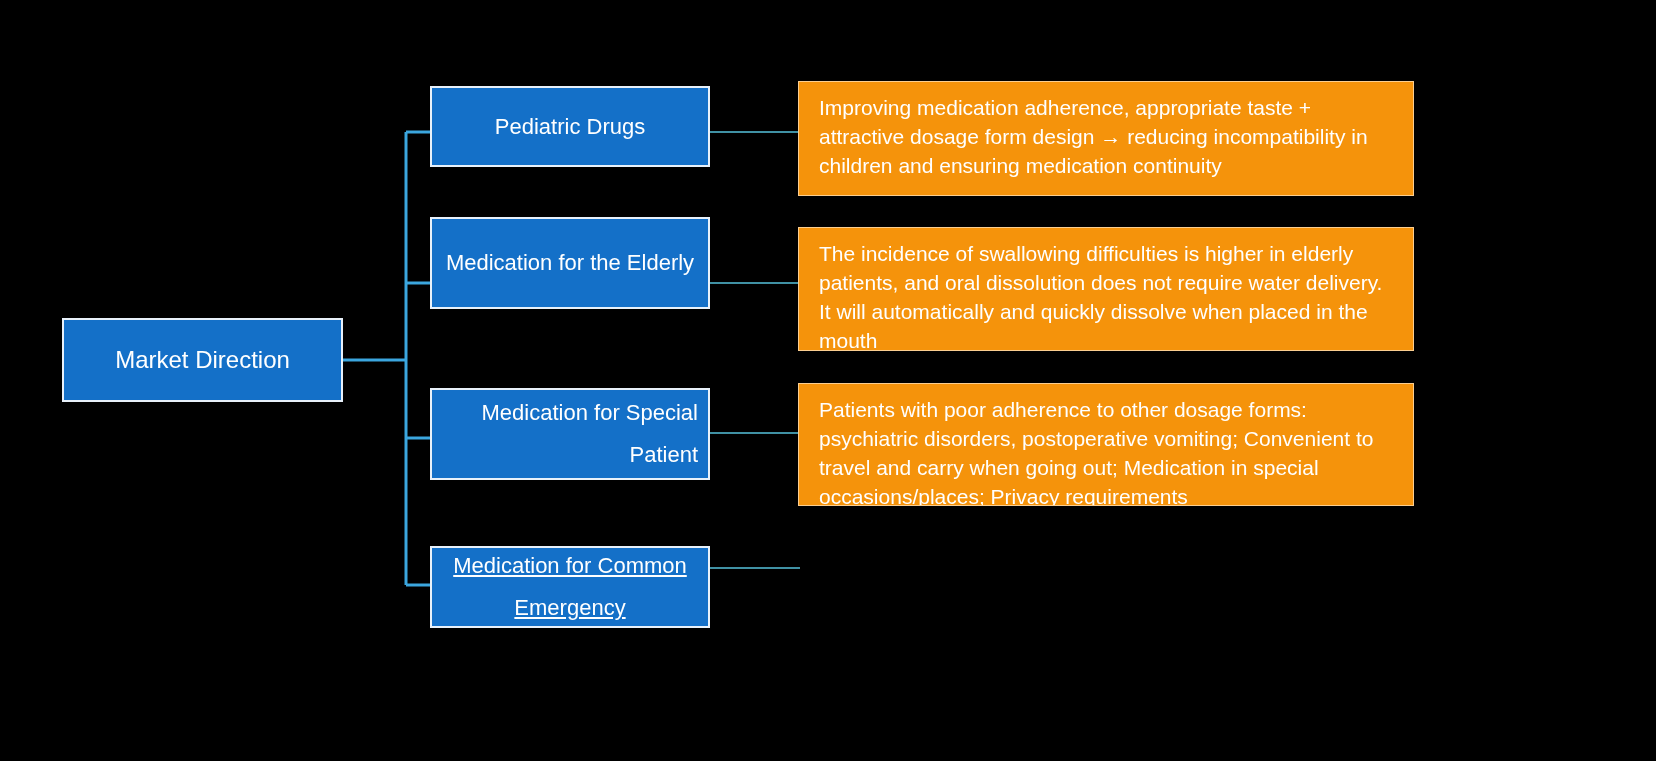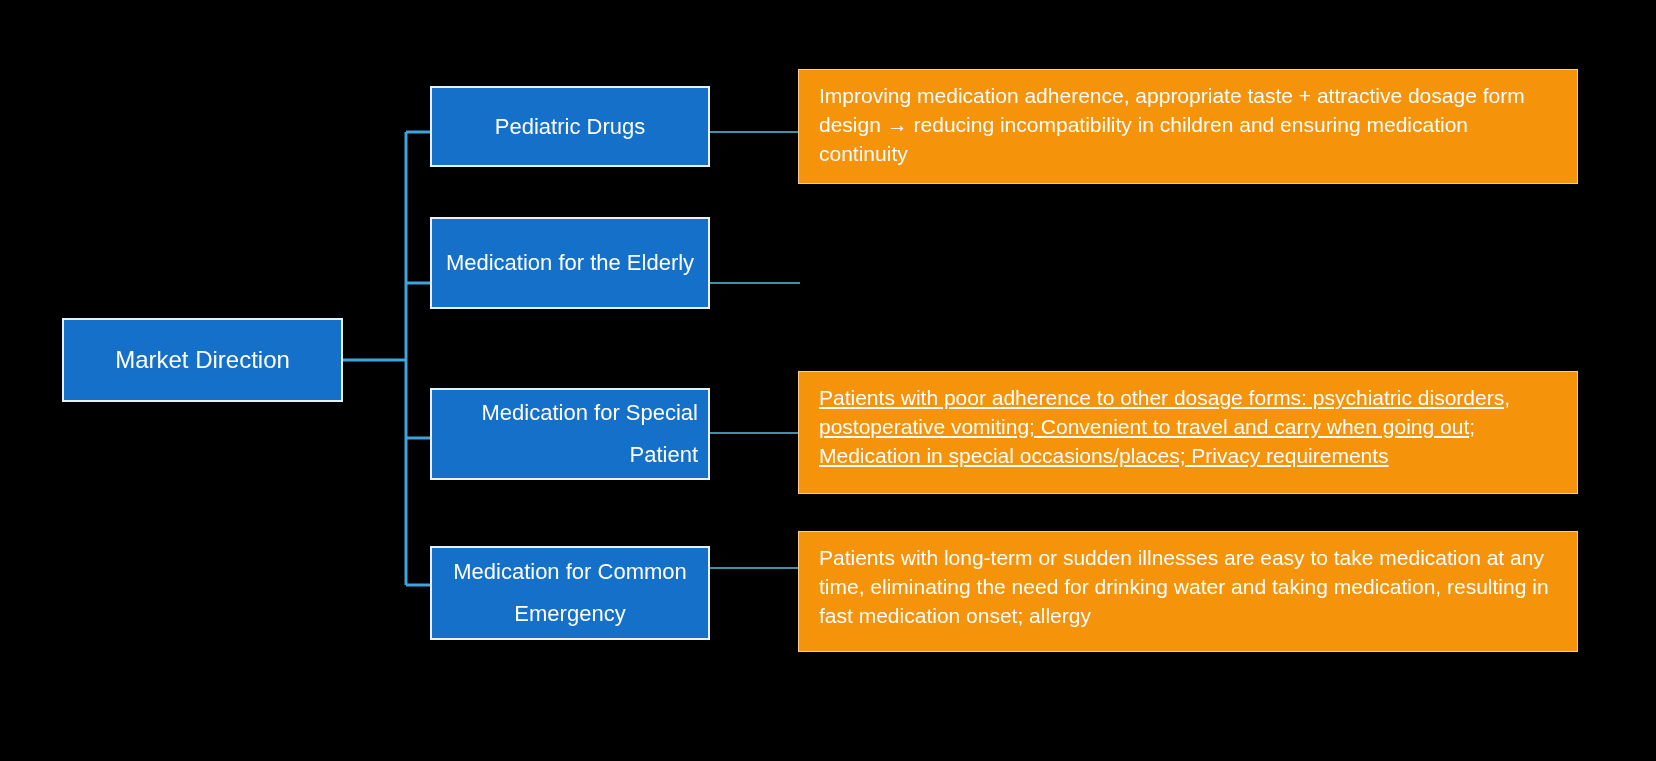--- a/index.html
+++ b/index.html
@@ -37,35 +37,36 @@
     padding:0 10px;
   }
   .node.root{
     left:62px;top:318px;width:281px;height:84px;
     font-size:24px;
   }
   .mid{left:430px;width:280px;}
   .mid1{top:86px;height:81px;}
   .mid2{top:217px;height:92px;}
   .mid3{top:388px;height:92px;text-align:right;}
-  .mid4{top:546px;height:94px;}
+  .mid4{top:546px;height:82px;text-decoration:underline;}
   .node.orange{
     background:var(--node-orange);
     border:1.5px solid var(--orange-border);
-    left:798px;width:780px;
+    left:798px;width:616px;
     align-items:flex-start;justify-content:flex-start;
     text-align:left;
     font-size:21px;
     line-height:29px;
     padding:11px 18px 8px 20px;
     overflow:hidden;
+    margin-top:12px;
   }
   .org1{top:69px;height:115px;}
   .org2{top:215px;height:124px;}
-  .org3{top:371px;height:123px;text-decoration:underline;}
+  .org3{top:371px;height:123px;}
   .org4{top:531px;height:121px;}
 </style>
 </head>
 <body>
 
 <div class="canvas">
 
   <svg class="connectors" viewBox="0 0 1656 761" xmlns="http://www.w3.org/2000/svg">
 
     <path d="M343 360 H406" style="stroke:var(--conn-thick);" stroke-width="3" fill="none"></path>
@@ -96,20 +97,20 @@
   <div class="node blue mid mid3">
     <span>Medication for Special Patient</span>
   </div>
   <div class="node blue mid mid4">
     <span>Medication for Common Emergency</span>
   </div>
 
   <div class="node orange org1">
     <span>Improving medication adherence, appropriate taste + attractive dosage form design → reducing incompatibility in children and ensuring medication continuity</span>
   </div>
+  <div class="node orange org2">
+    <span>The incidence of swallowing difficulties is higher in elderly patients, and oral dissolution does not require water delivery. It will automatically and quickly dissolve when placed in the mouth</span>
+  </div>
   <div class="node orange org3">
     <span>Patients with poor adherence to other dosage forms: psychiatric disorders, postoperative vomiting; Convenient to travel and carry when going out; Medication in special occasions/places; Privacy requirements</span>
-  </div>
-  <div class="node orange org4">
-    <span>Patients with long-term or sudden illnesses are easy to take medication at any time, eliminating the need for drinking water and taking medication, resulting in fast medication onset; allergy</span>
   </div>
 
 </div>
 
 </body></html>

